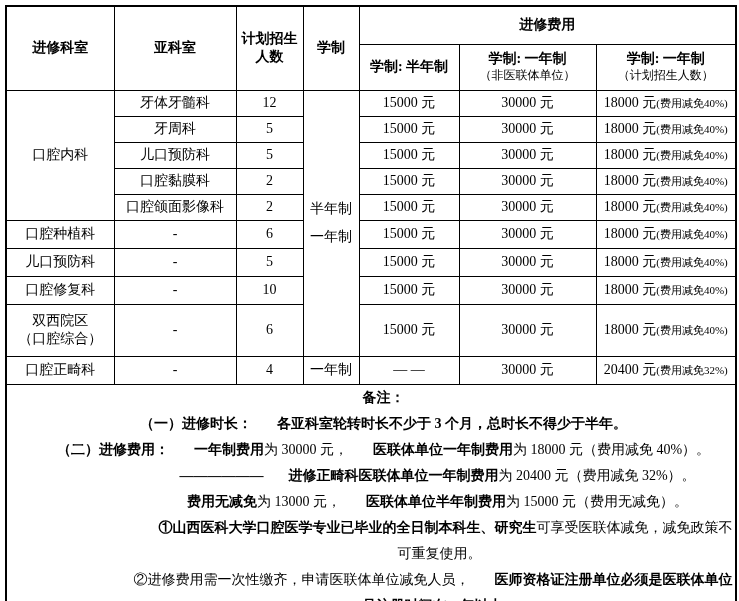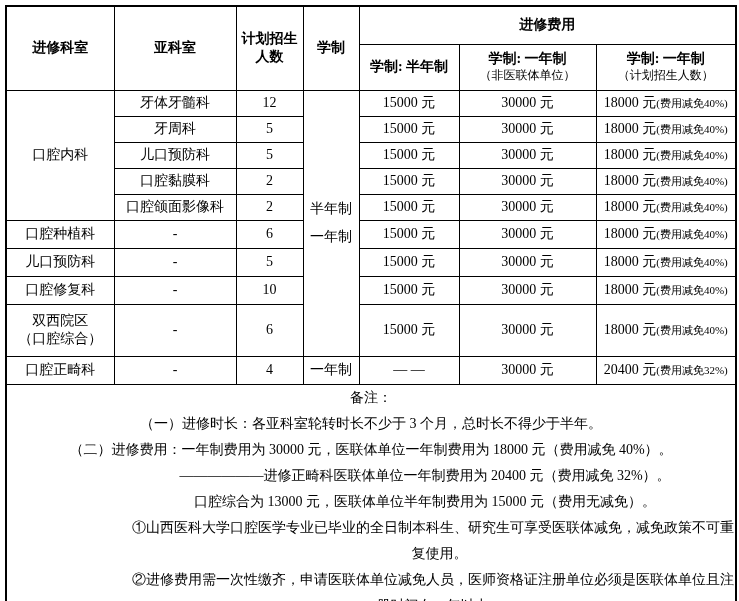--- a/index.html
+++ b/index.html
@@ -42,21 +42,21 @@
   .fee-main { white-space: nowrap; }
   .fee-small { font-size: 11px; letter-spacing: 0; }
   .dur-line { line-height: 28px; }
   .notes-cell {
     text-align: left;
     vertical-align: top;
     padding: 3px 6px 2px 4px;
     height: 208px;
   }
   .n-line { line-height: 26px; font-size: 14px; }
-  .b { font-weight: normal; }
+  .b { font-weight: bold; padding-left: 25px; }
   .ind { margin-left: 108px; }
   .hang { padding-left: 121px; text-indent: -13px; margin-left: 16px; }
 </style>
 </head>
 <body>
 
 <div class="page">
   <table class="fee-table">
     <colgroup>
       <col style="width:108px">
@@ -182,20 +182,20 @@
       <td>30000 元</td>
       <td><span class="fee-main">20400 元</span><span class="fee-small">(费用减免32%)</span></td>
     </tr>
 
     <tr>
       <td colspan="7" class="notes-cell">
         <div class="n-line b">备注：</div>
         <div class="n-line"><span class="b">（一）进修时长：</span><span class="b">各亚科室轮转时长不少于 3 个月，总时长不得少于半年。</span></div>
         <div class="n-line"><span class="b">（二）进修费用：</span><span class="b">一年制费用</span><span>为 30000 元，</span><span class="b">医联体单位一年制费用</span><span>为 18000 元（费用减免 40%）。</span></div>
         <div class="n-line ind"><span class="b">——————</span><span class="b">进修正畸科医联体单位一年制费用</span><span>为 20400 元（费用减免 32%）。</span></div>
-        <div class="n-line ind"><span class="b">口腔综合</span><span>为 13000 元，</span><span class="b">医联体单位半年制费用</span><span>为 15000 元（费用无减免）。</span></div>
+        <div class="n-line ind"><span class="b">费用无减免</span><span>为 13000 元，</span><span class="b">医联体单位半年制费用</span><span>为 15000 元（费用无减免）。</span></div>
         <div class="n-line hang"><span class="b">①山西医科大学口腔医学专业已毕业的全日制本科生、研究生</span><span>可享受医联体减免，减免政策不可重复使用。</span></div>
         <div class="n-line hang"><span>②进修费用需一次性缴齐，申请医联体单位减免人员，</span><span class="b">医师资格证注册单位必须是医联体单位且注册时间在一年以上。</span></div>
       </td>
     </tr>
   </tbody>
     </table>
 </div>
 
 </body></html>

